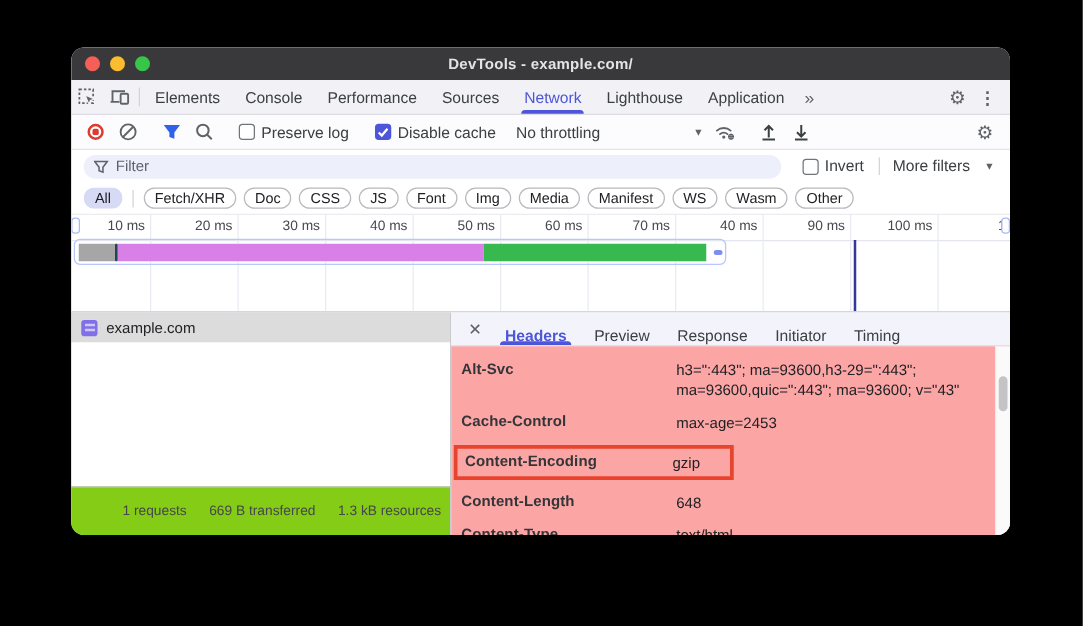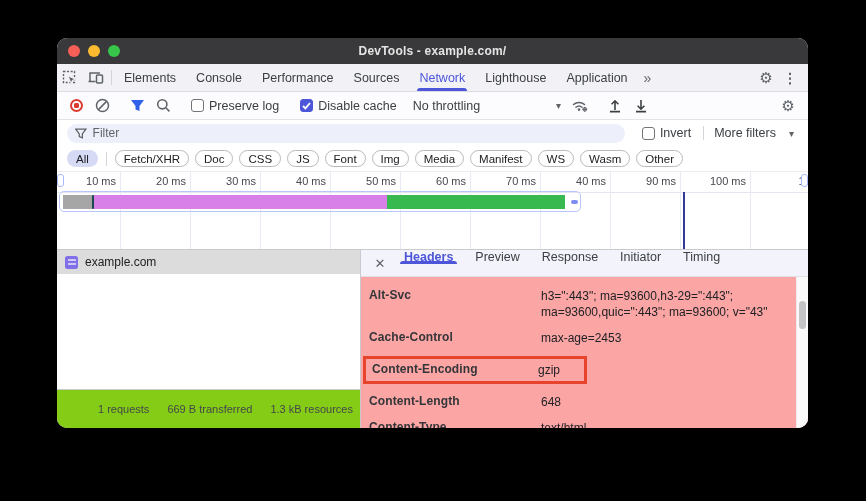--- a/index.html
+++ b/index.html
@@ -284,21 +284,21 @@
           <span class="statusdiv"></span>
           <span class="statusitem">669 B transferred</span>
           <span class="statusdiv"></span>
           <span class="statusitem">1.3 kB resources</span>
         </div>
     </div>
 
     <div class="rightpane">
       <div class="dtabs">
         <span class="closex">✕</span>
-        <div id="dtabs" style="display:flex;align-items:flex-start;">
+        <div id="dtabs" style="display:flex;align-items:flex-end;">
             <span class="dtab active">Headers</span>
             <span class="dtab">Preview</span>
             <span class="dtab">Response</span>
             <span class="dtab">Initiator</span>
             <span class="dtab">Timing</span>
           </div>
       </div>
       <div class="hdrs" id="hdrs">
           <div class="hrow">
             <span style="display: flex; align-items: flex-start; width: 100%;">

